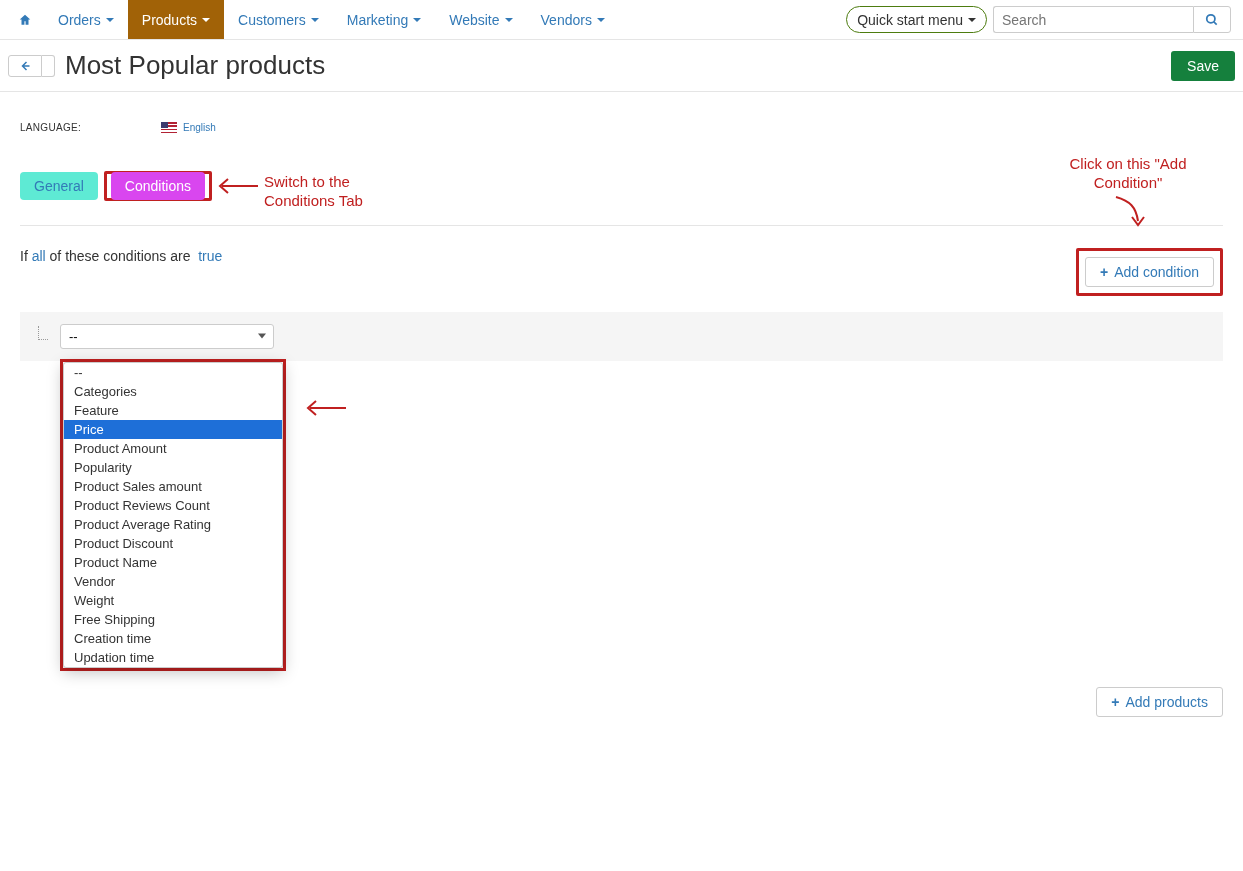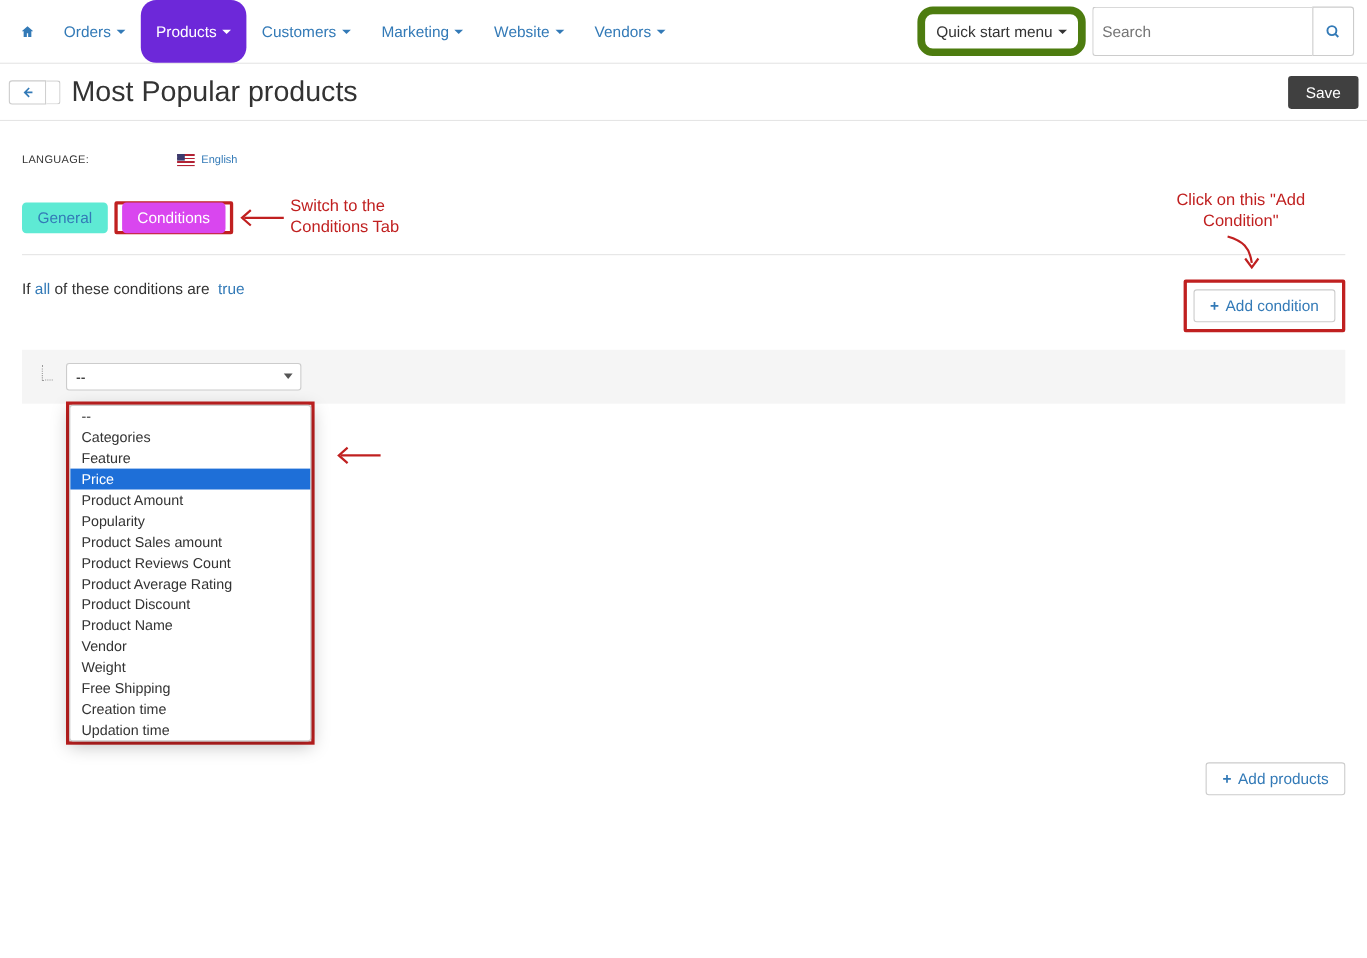--- a/index.html
+++ b/index.html
@@ -1,37 +1,37 @@
 <!DOCTYPE html>
 <html><head>
 <meta charset="utf-8">
 <style>
 * { box-sizing: border-box; margin: 0; padding: 0; }
 body { font-family: -apple-system, BlinkMacSystemFont, "Segoe UI", Helvetica, Arial, sans-serif; font-size: 13px; color: #333; background: #fff; }
 
 
-.topnav { display: flex; align-items: stretch; height: 58px; border-bottom: 1px solid #e5e5e5; padding: 0 6px; }
+.topnav { display: flex; align-items: stretch; height: 40px; border-bottom: 1px solid #e5e5e5; padding: 0 6px; }
 .topnav .nav-item { display: flex; align-items: center; padding: 0 14px; color: #337ab7; cursor: pointer; font-size: 14px; }
-.topnav .nav-item.active { background: #6d28d9; color: #fff; border-radius: 14px; }
+.topnav .nav-item.active { background: #a16207; color: #fff; }
 .topnav .nav-item.home { color: #337ab7; padding: 0 12px; }
 .topnav .caret { display: inline-block; width: 0; height: 0; margin-left: 5px; vertical-align: middle; border-top: 4px solid; border-right: 4px solid transparent; border-left: 4px solid transparent; }
 .topnav .spacer { flex: 1; }
-.topnav .qsm { display: flex; align-items: center; border: 7px solid #4d7c0f; border-radius: 14px; padding: 4px 10px; margin: 6px 6px 6px 0; color: #333; cursor: pointer; font-size: 14px; }
+.topnav .qsm { display: flex; align-items: center; border: 1px solid #4d7c0f; border-radius: 14px; padding: 4px 10px; margin: 6px 6px 6px 0; color: #333; cursor: pointer; font-size: 14px; }
 .topnav .search-wrap { display: flex; margin: 6px 6px 6px 0; }
 .topnav .search-input { border: 1px solid #ccc; border-right: none; border-radius: 3px 0 0 3px; padding: 4px 8px; width: 200px; font-size: 14px; }
 .topnav .search-btn { border: 1px solid #ccc; border-radius: 0 3px 3px 0; background: #fff; width: 38px; color: #337ab7; cursor: pointer; display: flex; align-items: center; justify-content: center; }
 
 
 .titlebar { display: flex; align-items: center; padding: 10px 8px; border-bottom: 1px solid #e5e5e5; }
 .back-group { display: flex; margin-right: 10px; }
 .back-btn { border: 1px solid #ccc; background: #fff; color: #337ab7; padding: 4px 10px; cursor: pointer; display: flex; align-items: center; }
 .back-btn.first { border-radius: 3px 0 0 3px; }
 .back-btn.second { border-radius: 0 3px 3px 0; border-left: none; padding: 4px 6px; }
 .titlebar h1 { font-size: 26px; font-weight: 400; color: #333; flex: 1; }
-.save-btn { background: #404040; color: #fff; border: none; border-radius: 3px; padding: 7px 16px; font-size: 14px; cursor: pointer; }
+.save-btn { background: #15803d; color: #fff; border: none; border-radius: 3px; padding: 7px 16px; font-size: 14px; cursor: pointer; }
 
 
 .content { padding: 16px 20px; }
 .lang-row { display: flex; align-items: center; margin: 14px 0 28px; font-size: 10px; }
 .lang-label { color: #333; margin-right: 80px; letter-spacing: 0.3px; }
 .lang-sel { color: #337ab7; cursor: pointer; display: flex; align-items: center; }
 .flag { display: inline-block; width: 16px; height: 11px; margin-right: 6px; background: linear-gradient(to bottom, #b22234 0%, #b22234 15%, #fff 15%, #fff 30%, #b22234 30%, #b22234 45%, #fff 45%, #fff 60%, #b22234 60%, #b22234 75%, #fff 75%, #fff 90%, #b22234 90%); position: relative; }
 .flag::before { content: ''; position: absolute; top: 0; left: 0; width: 7px; height: 6px; background: #3c3b6e; }
 
 
@@ -161,21 +161,21 @@
     <span class="tab inactive">General</span>
     <span class="highlight-red">
       <span class="tab active">Conditions</span>
     </span>
     <span class="annot-arrow-l">
       <svg class="arrow-svg" viewBox="0 0 44 26" fill="none" stroke="#c02020" stroke-width="2">
           <line x1="42" y1="13" x2="6" y2="13"></line>
           <path d="M12 6 L4 13 L12 20"></path>
         </svg>
     </span>
-    <span class="annot" style="max-width:160px; line-height:1.25;">Switch to the Conditions Tab</span>
+    <span class="annot" style="max-width:160px; line-height:1.25;margin-top:12px;">Switch to the Conditions Tab</span>
 
     <div class="tabs-annot-right">
       <div class="annot" style="max-width:170px; line-height:1.25;">Click on this "Add Condition"</div>
       <svg class="arrow-svg-down" viewBox="0 0 36 34" fill="none" stroke="#c02020" stroke-width="2">
           <path d="M6 4 C 20 8, 26 14, 28 28"></path>
           <path d="M22 24 L28 32 L34 24"></path>
         </svg>
     </div>
   </div>
 

